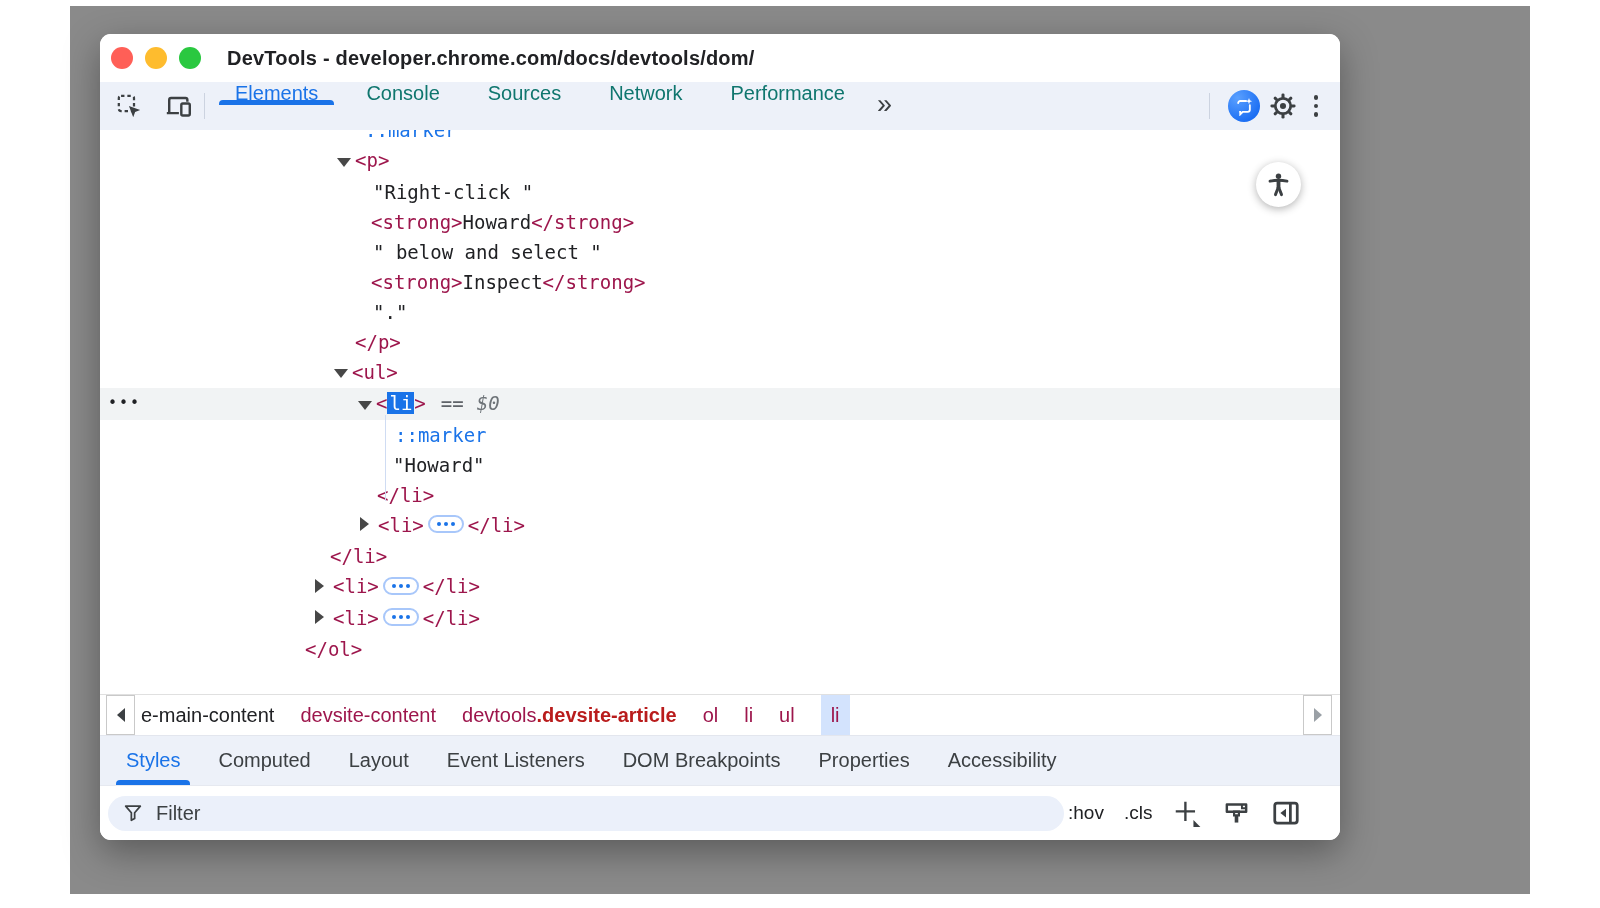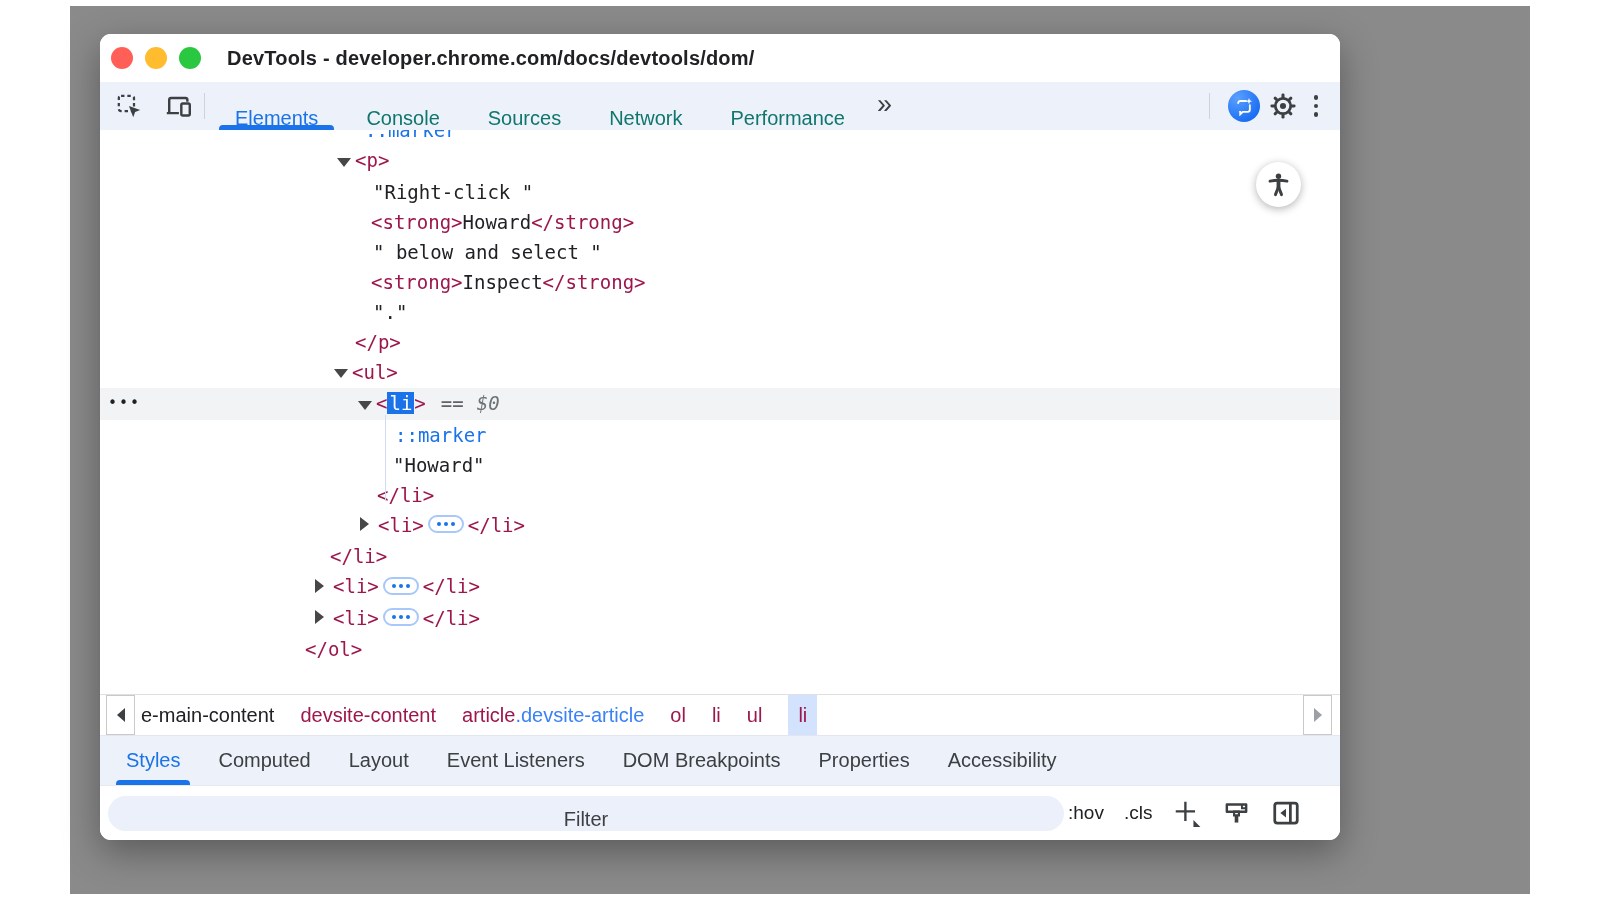--- a/index.html
+++ b/index.html
@@ -17,21 +17,21 @@
   .lights { display:flex; gap:12px; margin-left:11px; }
   .light { width:22px; height:22px; border-radius:50%; }
   .light.red { background:#ff5f57; } .light.yellow { background:#febc2e; } .light.green { background:#2ac840; }
   .win-title { margin-left:26px; font-size:20px; font-weight:700; color:#202124; letter-spacing:.2px; }
 
   
   .toolbar { height:48px; background:#edf1f9; display:flex; align-items:center; position:relative; }
   .tb-icon { width:30px; height:30px; display:flex; align-items:center; justify-content:center; cursor:pointer; }
   .inspect { margin-left:14px; } .device { margin-left:20px; }
   .vdiv { width:1px; height:26px; background:#ccd3e0; margin:0 10px; }
-  .tabs { display:flex; align-items:flex-end; height:48px; margin-left:2px; gap:12px; }
+  .tabs { display:flex; align-items:flex-start; height:48px; margin-left:2px; gap:12px; }
   .tab { display:flex; align-items:center; padding:0 18px; font-size:20px; color:#0f766e; position:relative; cursor:pointer; }
   .tab.active { color:#1a73e8; font-weight:500; }
   .tab.active::after { content:""; position:absolute; left:2px; right:2px; bottom:0; height:5px;
                        background:#1a73e8; border-radius:4px 4px 0 0; }
   .more-tabs { font-size:27px; color:#3c4043; margin-left:14px; cursor:pointer; line-height:1; padding-bottom:4px; }
   .tb-right { margin-left:auto; display:flex; align-items:center; gap:8px; padding-right:14px; }
   .ai-btn { width:32px; height:32px; border-radius:50%;
             background:radial-gradient(circle at 30% 25%, #5aa0ff, #1b6ef3 75%);
             display:flex; align-items:center; justify-content:center; cursor:pointer; }
   .kebab { display:flex; flex-direction:column; gap:4px; padding:4px 8px; cursor:pointer; }
@@ -66,36 +66,36 @@
               display:flex; align-items:stretch; overflow:hidden; }
   .crumb-nav { width:29px; display:flex; align-items:center; justify-content:center;
                background:#fff; border:1px solid #c9c9c9; cursor:pointer; flex:none; }
   .crumb-nav.left { margin-left:6px; }
   .crumb-nav.right { position:absolute; right:8px; top:0; bottom:0; }
   .tri-sm-left { border-top:7px solid transparent; border-bottom:7px solid transparent; border-right:8px solid #3c4043; }
   .tri-sm-right { border-top:7px solid transparent; border-bottom:7px solid transparent; border-left:8px solid #9aa0a6; }
   .crumbs { display:flex; align-items:stretch; gap:26px; margin-left:6px; font-size:20px; }
   .crumb { display:flex; align-items:center; cursor:pointer; white-space:nowrap; }
   .crumb.selected { background:#d3e3fd; padding:0 10px; }
-  .c-dark { color:#202124; } .c-tag { color:#9d164c; } .c-cls { color:#3b82f6; }
+  .c-dark { color:#202124; } .c-tag { color:#9d164c; } .c-cls { color:#b91c1c;font-weight:bold; }
 
   
   .styles-tabs { height:50px; background:#edf1f9; border-top:1px solid #e3e6ee;
                  display:flex; align-items:stretch; gap:18px; padding-left:16px; }
   .stab { display:flex; align-items:center; padding:0 10px; font-size:20px; color:#3c4043;
           position:relative; cursor:pointer; white-space:nowrap; }
   .stab.active { color:#1a73e8; }
   .stab.active::after { content:""; position:absolute; left:0; right:0; bottom:0; height:5px;
                         background:#1a73e8; border-radius:4px 4px 0 0; }
 
   
   .filterbar { height:55px; background:#fff; border-top:1px solid #e6e9f0;
                display:flex; align-items:center; padding:0 12px 0 8px; }
   .filter-pill { width:956px; height:35px; border-radius:18px; background:#ebf0fa;
-                 display:flex; align-items:center; padding:0 14px; gap:12px; cursor:text;flex-direction:column; }
+                 display:flex; align-items:center; padding:0 14px; gap:12px; cursor:text; }
   .filter-text { font-size:20px; color:#3c4043; }
   .fb-right { display:flex; align-items:center; gap:20px; margin-left:4px; }
   .tok { font-size:19px; font-weight:500; color:#202124; cursor:pointer; }
   .fb-icon { display:flex; align-items:center; justify-content:center; cursor:pointer; }
 </style>
 </head>
 <body>
 
 <div class="stage">
   <div class="backdrop"></div>
@@ -207,21 +207,21 @@
         <span class="tri-sm-left"></span>
       </span>
       <div class="crumbs">
           <span class="crumb">
             <span class="c-dark">e-main-content</span>
           </span>
           <span class="crumb">
             <span class="c-tag">devsite-content</span>
           </span>
           <span class="crumb">
-            <span class="c-tag">article</span>
+            <span class="c-tag">devtools</span>
             <span class="c-cls">.devsite-article</span>
           </span>
           <span class="crumb">
             <span class="c-tag">ol</span>
           </span>
           <span class="crumb">
             <span class="c-tag">li</span>
           </span>
           <span class="crumb">
             <span class="c-tag">ul</span>

